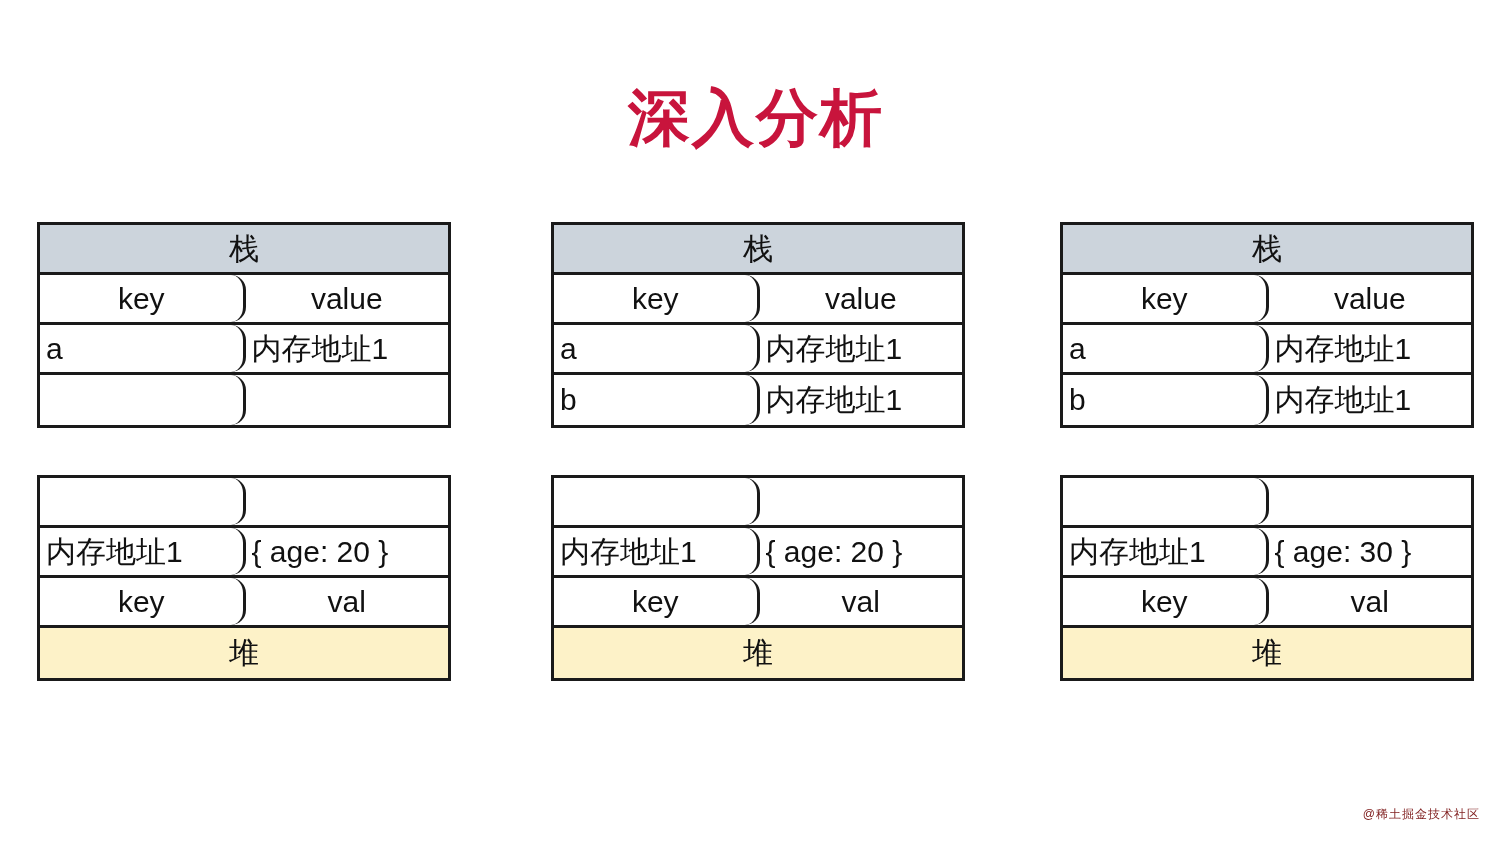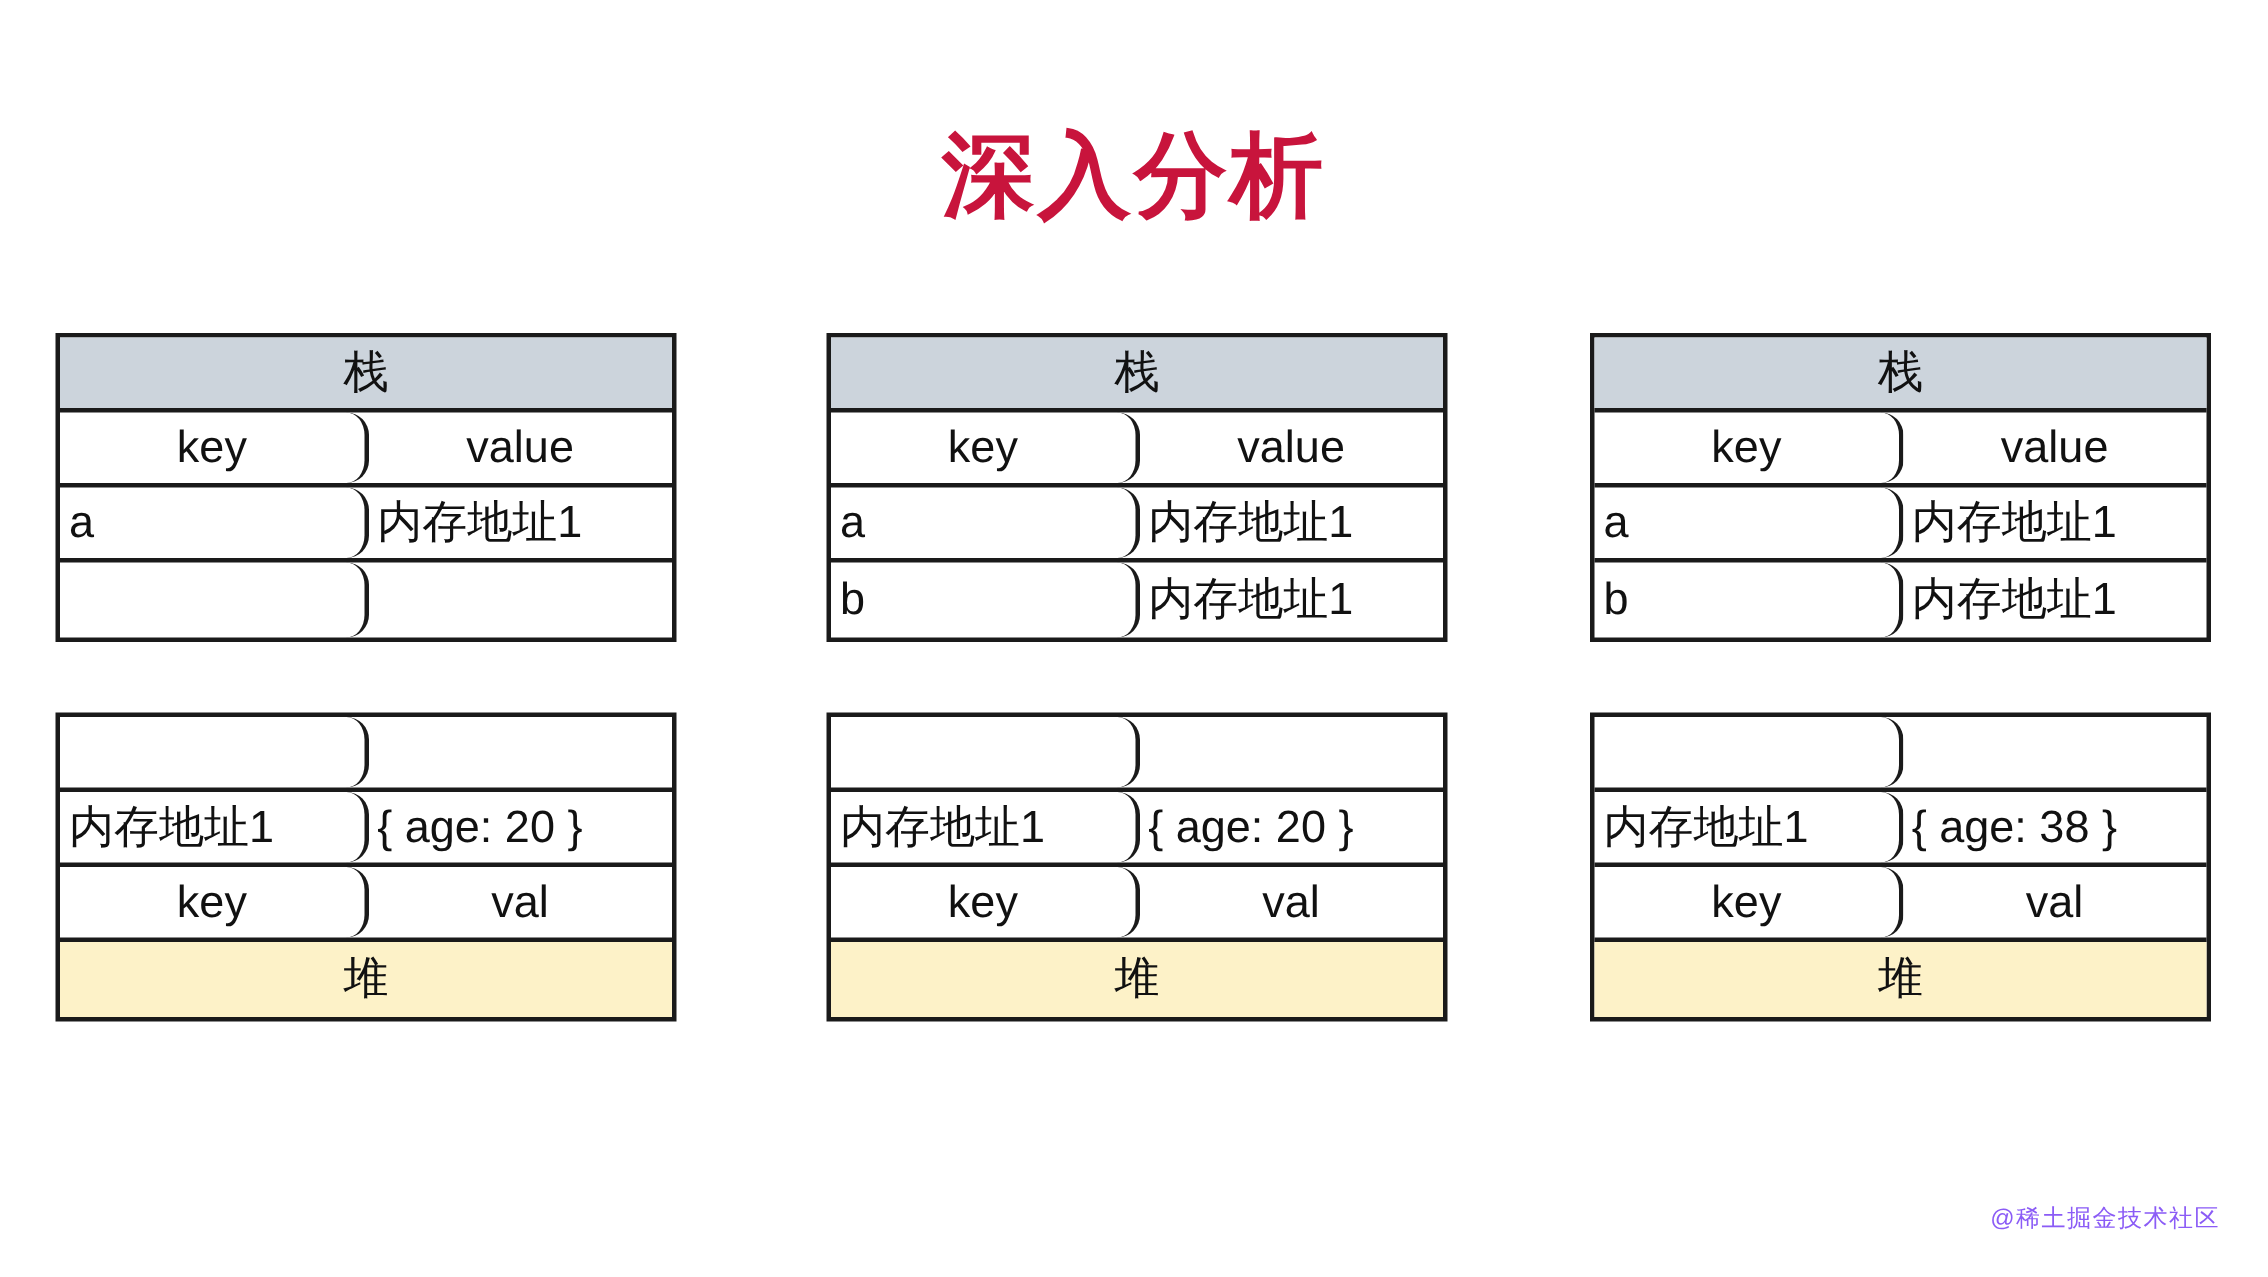--- a/index.html
+++ b/index.html
@@ -97,22 +97,22 @@
 
   .head-row { height: 50px; }
   .data-row { height: 50px; }
   .blank-row { height: 50px; }
 
   
   #watermark {
     position: absolute;
     right: 32px;
     bottom: 28px;
-    font-size: 16px;
-    color: #8b5cf6;
+    font-size: 12px;
+    color: #7f1d1d;
     letter-spacing: 1px;
     white-space: nowrap;
   }
 </style>
 </head>
 <body>
 
 <div id="page-title">深入分析</div>
 
 <div class="column-group g1">
@@ -215,21 +215,21 @@
     </div>
   </div>
 
   <div class="mem-table heap-table">
     <div class="mem-row blank-row">
       <div class="mem-cell left col-key"></div>
       <div class="mem-cell left col-val"></div>
     </div>
     <div class="mem-row data-row">
       <div class="mem-cell left col-key">内存地址1</div>
-      <div class="mem-cell left col-val">{ age: 38 }</div>
+      <div class="mem-cell left col-val">{ age: 30 }</div>
     </div>
     <div class="mem-row head-row">
       <div class="mem-cell center col-key">key</div>
       <div class="mem-cell center col-val">val</div>
     </div>
     <div class="mem-row banner-row">
       <div class="mem-cell banner-cell banner-heap">堆</div>
     </div>
   </div>
 

